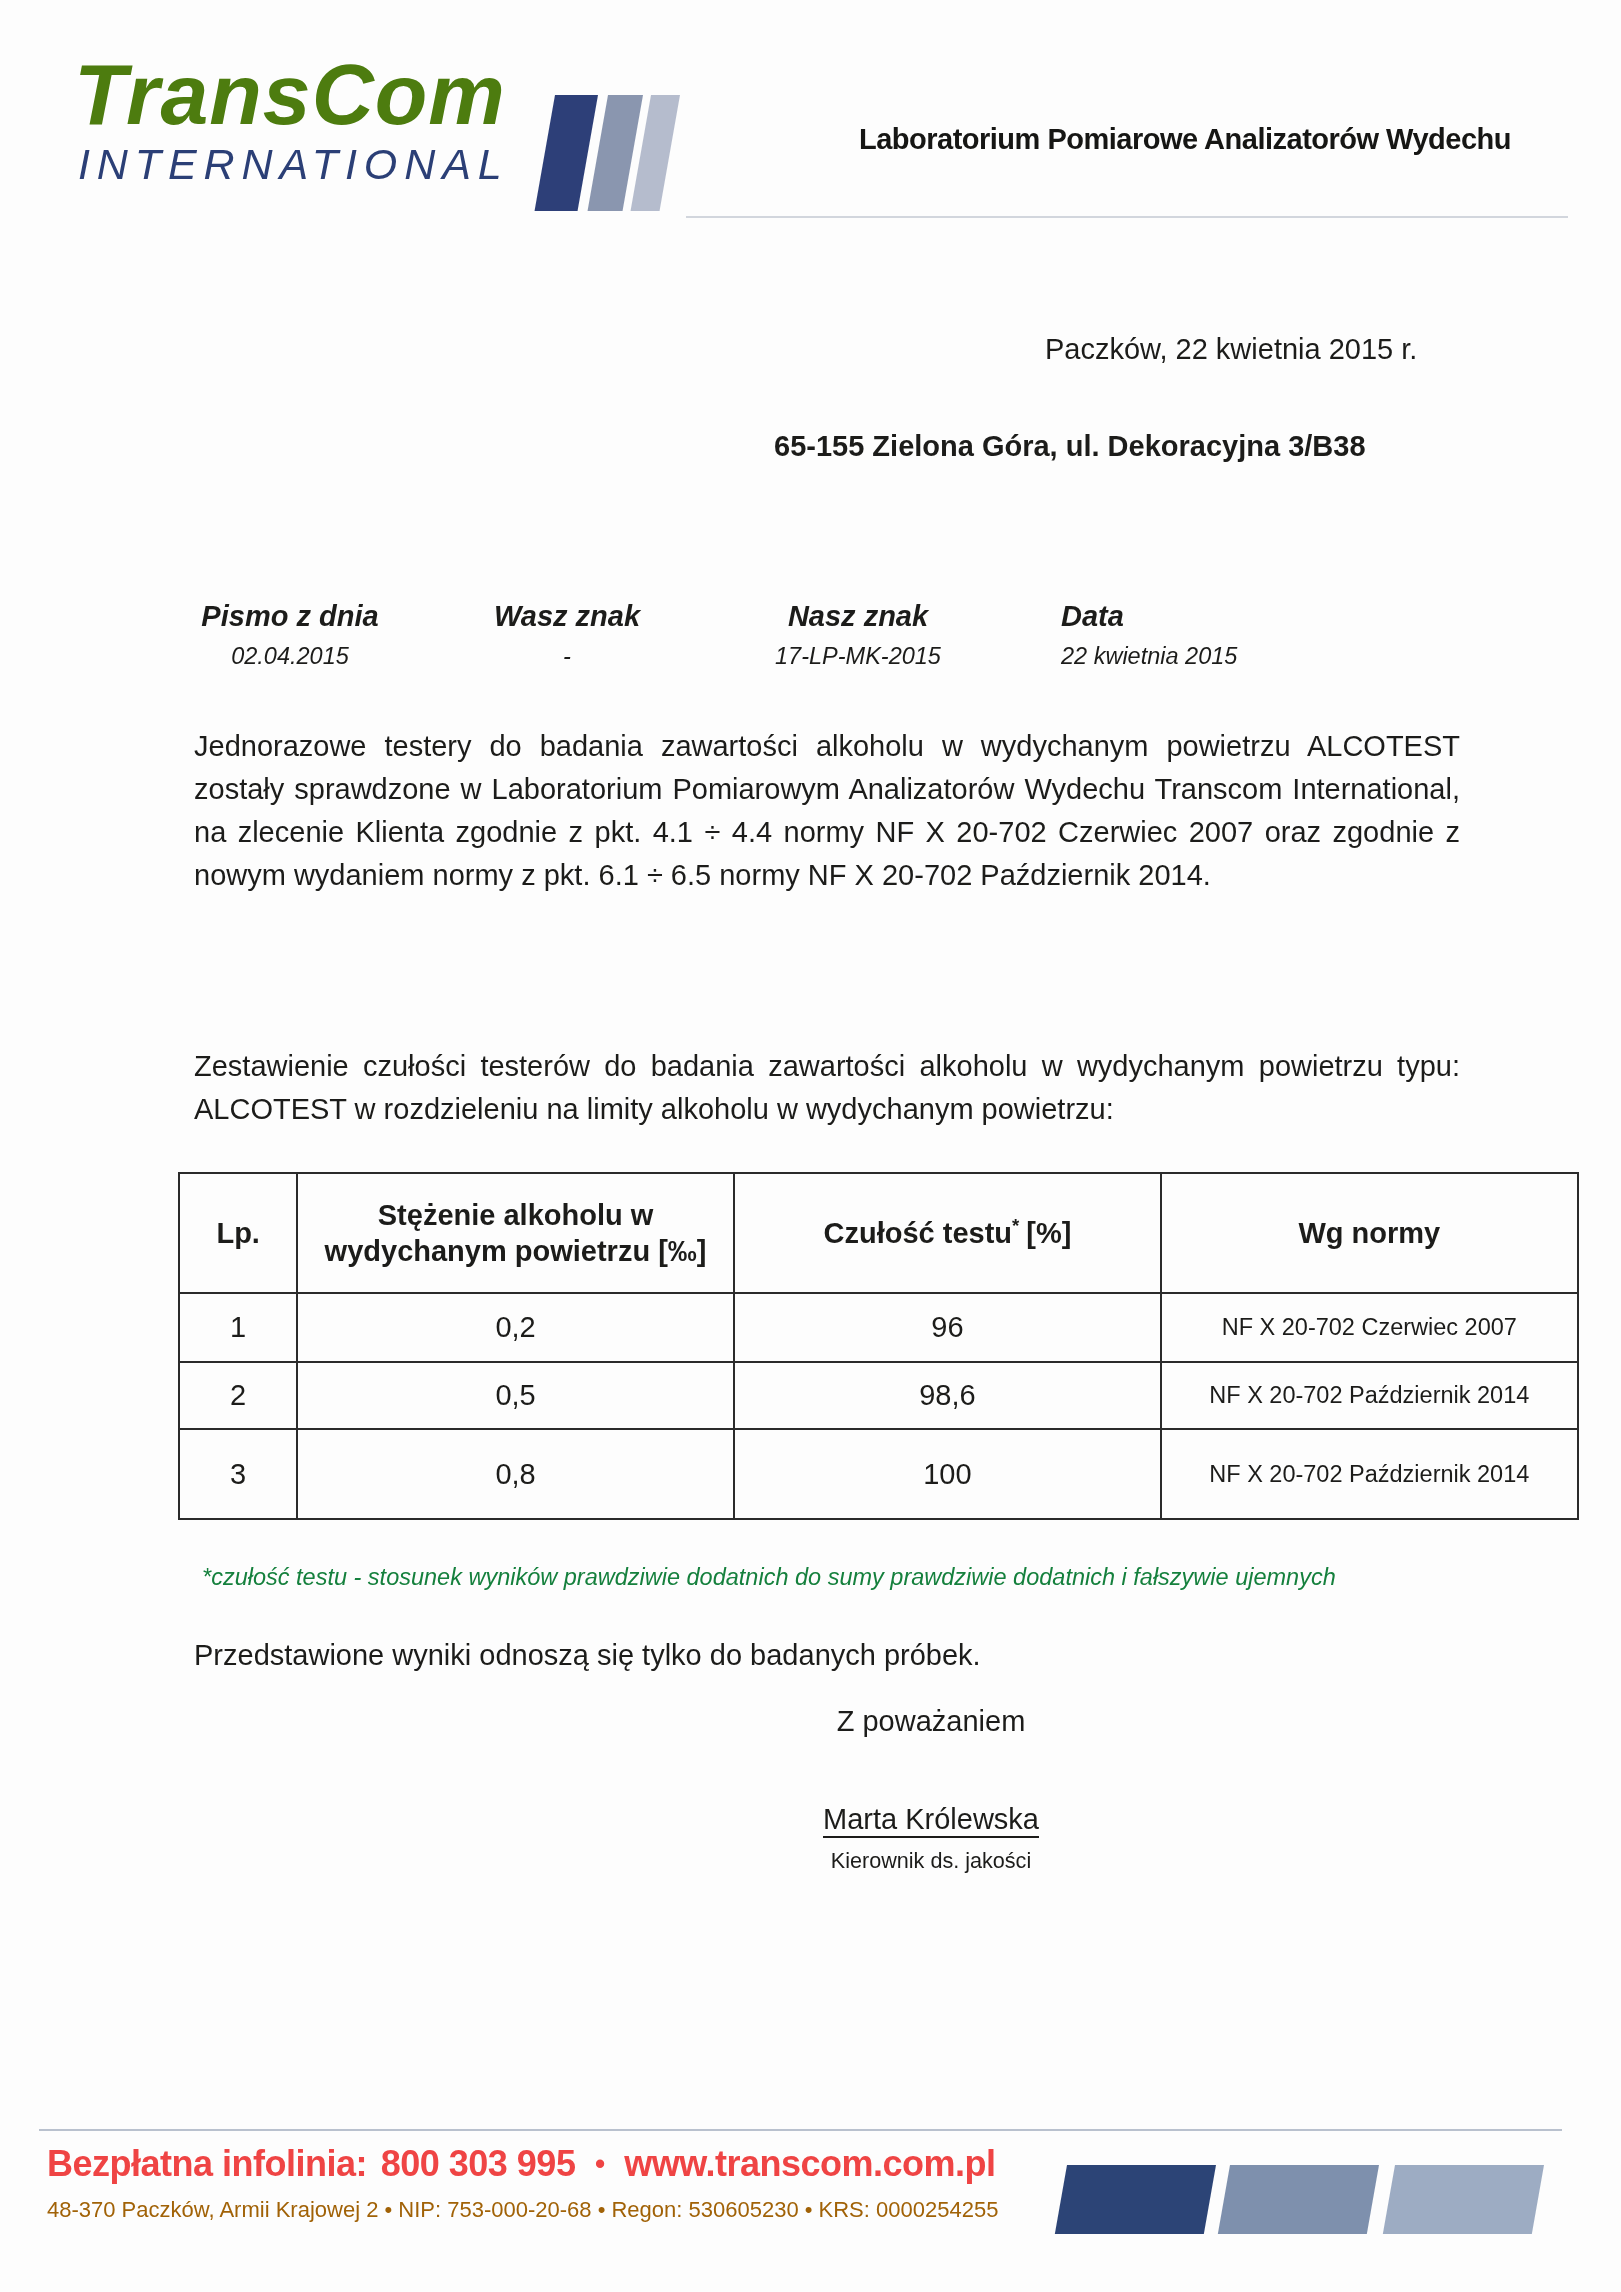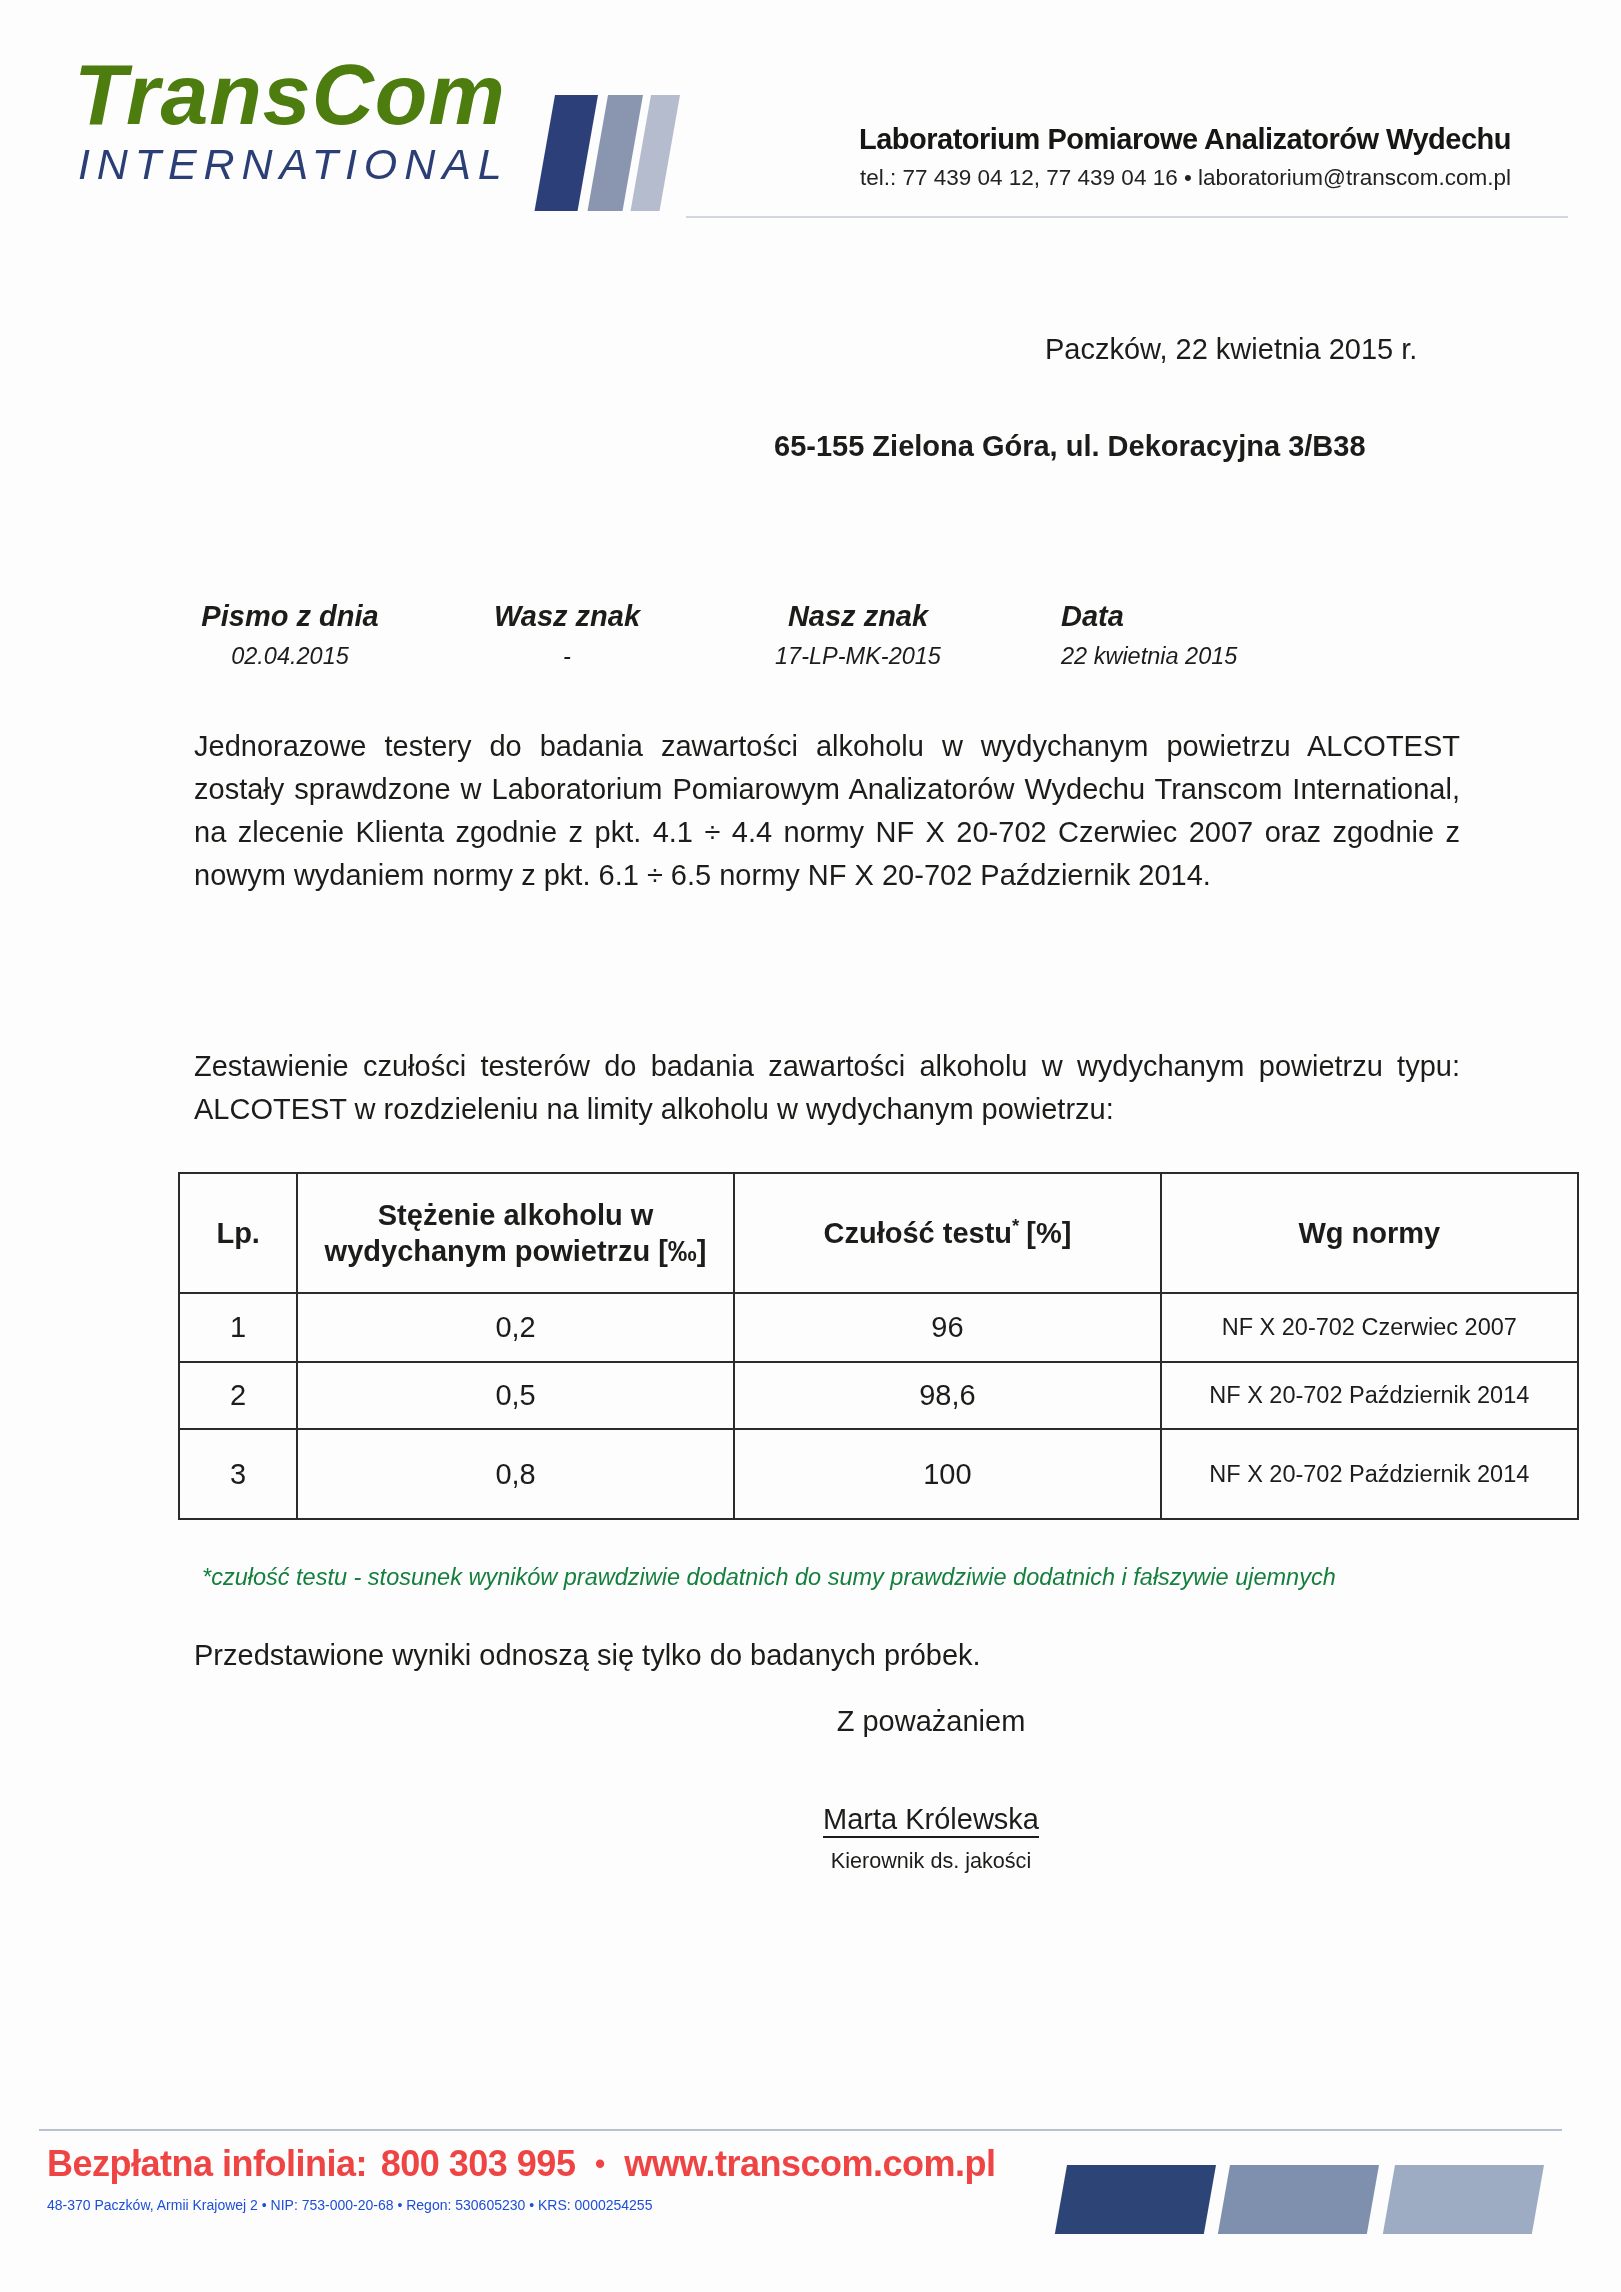--- a/index.html
+++ b/index.html
@@ -70,38 +70,37 @@
   .closing{left:931px;top:1705px;transform:translateX(-50%);text-align:center;}
   .closing .salutation{font-size:29px;}
   .closing .signer{font-size:29px;margin-top:65px;text-decoration:underline;text-underline-offset:6.9px;}
   .closing .role{font-size:21.6px;margin-top:11.8px;}
 
   
   .footer-rule{left:39px;top:2129px;width:1523px;height:2px;background:#b9c1ce;}
   .foot-line1{left:47px;top:2143px;font-size:36px;font-weight:bold;color:#ef4444;letter-spacing:-0.5px;}
   .foot-line1 .gap{display:inline-block;width:13.7px;}
   .foot-line1 .bullet{display:inline-block;margin:0 19.6px;font-size:29px;vertical-align:2px;}
-  .foot-line2{left:47px;top:2197px;font-size:14px;color:#1d4ed8;}
+  .foot-line2{left:47px;top:2197px;font-size:22px;color:#a16207;}
   .fstripe{top:2165px;height:69px;width:149px;transform:skewX(-10deg);transform-origin:top left;}
   .fstripe.f1{left:1067px;background:#2c4476;}
   .fstripe.f2{left:1230px;background:#7e90ad;}
   .fstripe.f3{left:1395px;background:#9dacc3;}
 </style>
 </head>
 <body>
 
 <div class="abs logo-brand">TransCom</div>
 <div class="abs logo-sub">INTERNATIONAL</div>
 <div class="abs stripe s1"></div>
 <div class="abs stripe s2"></div>
 <div class="abs stripe s3"></div>
 
 <div class="abs lab-head">
   <div class="lab-title">Laboratorium Pomiarowe Analizatorów Wydechu</div>
-  <div class="lab-contact">tel.: 77 439 04 12, 77 439 04 16   •   laboratorium@transcom.com.pl</div>
 </div>
 <div class="abs header-rule"></div>
 
 <div class="abs dateline">Paczków, 22 kwietnia 2015 r.</div>
 <div class="abs recipient">
   <div>65-155 Zielona Góra, ul. Dekoracyjna 3/B38</div>
 </div>
 
 <div class="abs ref-col ref-1">
   <div class="lbl">Pismo z dnia</div>

